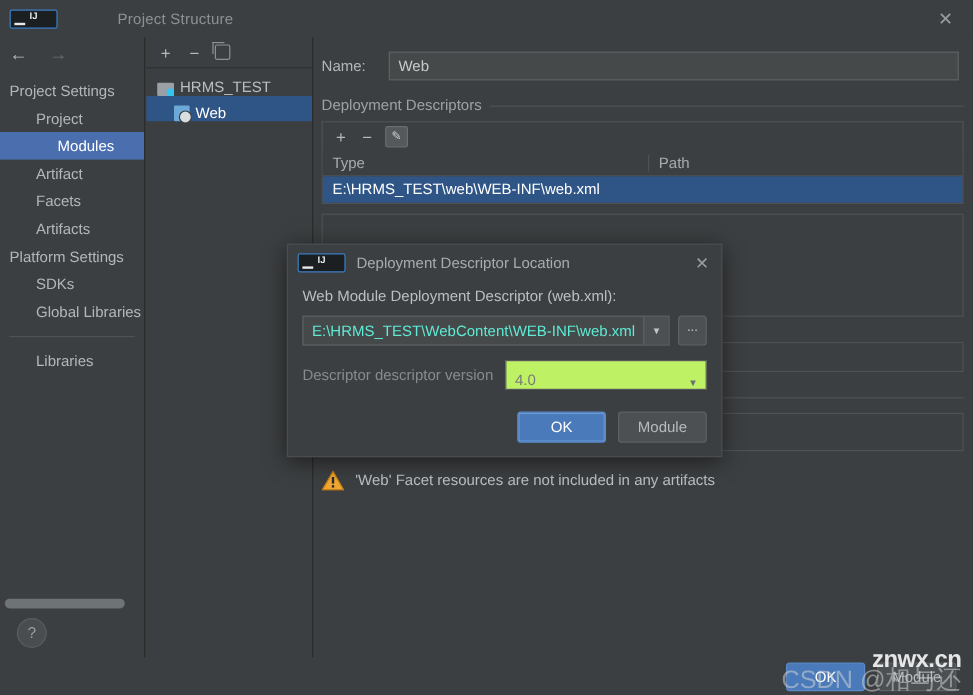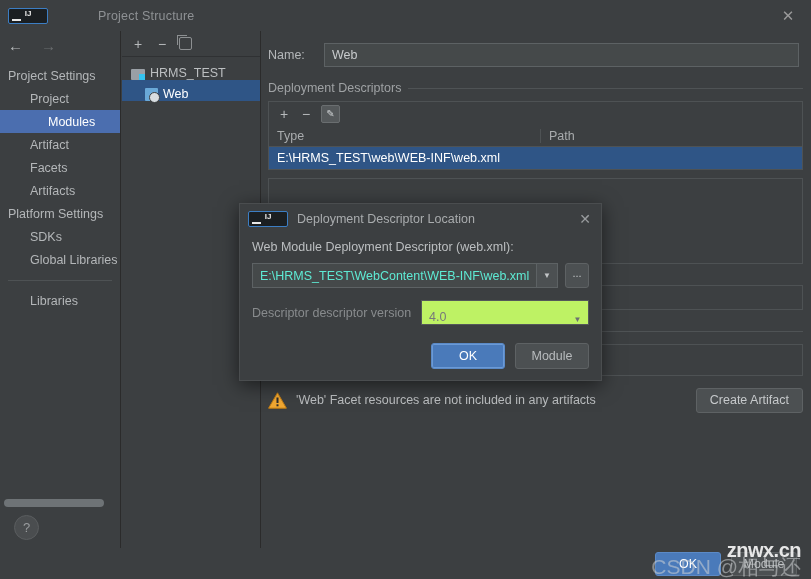--- a/index.html
+++ b/index.html
@@ -369,21 +369,20 @@
 
     <div class="warn-row">
       <span class="warn-icon">
         <svg width="19" height="17" viewBox="0 0 19 17">
           <path d="M9.5 0.8 L18.4 16.2 L0.6 16.2 Z" fill="#f0a732" stroke="#c27d14" stroke-width="1"></path>
           <rect x="8.5" y="5.5" width="2" height="5.5" fill="#2b2b2b"></rect>
           <rect x="8.5" y="12.3" width="2" height="2" fill="#2b2b2b"></rect>
         </svg>
       </span>
       <span class="warn-text">'Web' Facet resources are not included in any artifacts</span>
-      <span class="create-artifact">Create Artifact</span>
     </div>
   </div>
 
   <div class="bottombar">
     <span class="btn primary">OK</span>
     <span class="btn normal">Module</span>
   </div>
 
   <div class="modal">
     <div class="modal-title">

